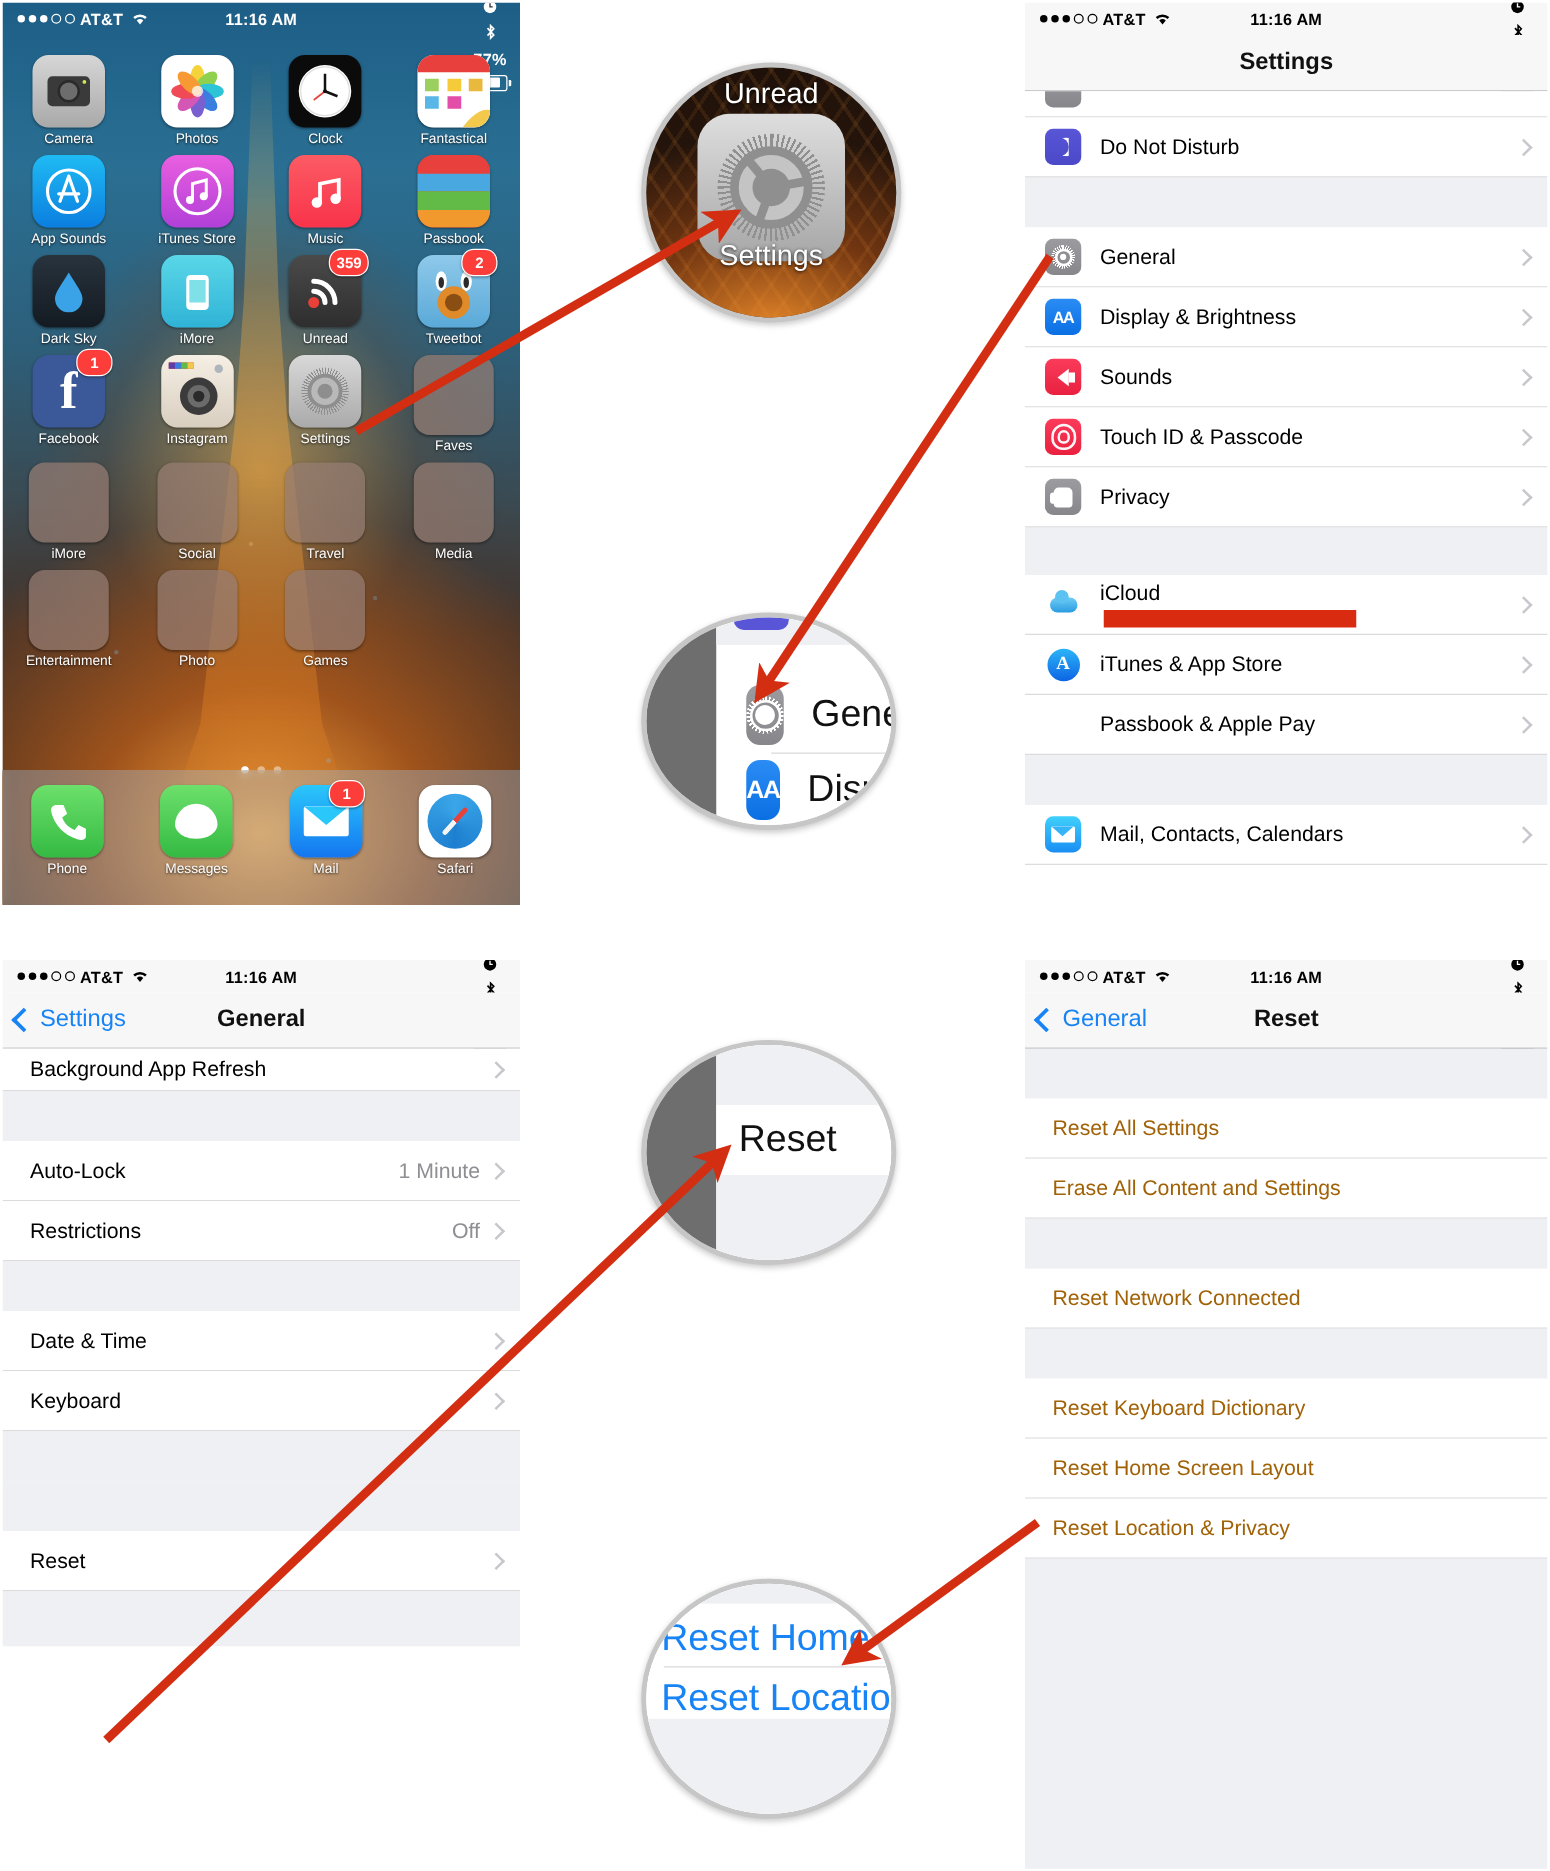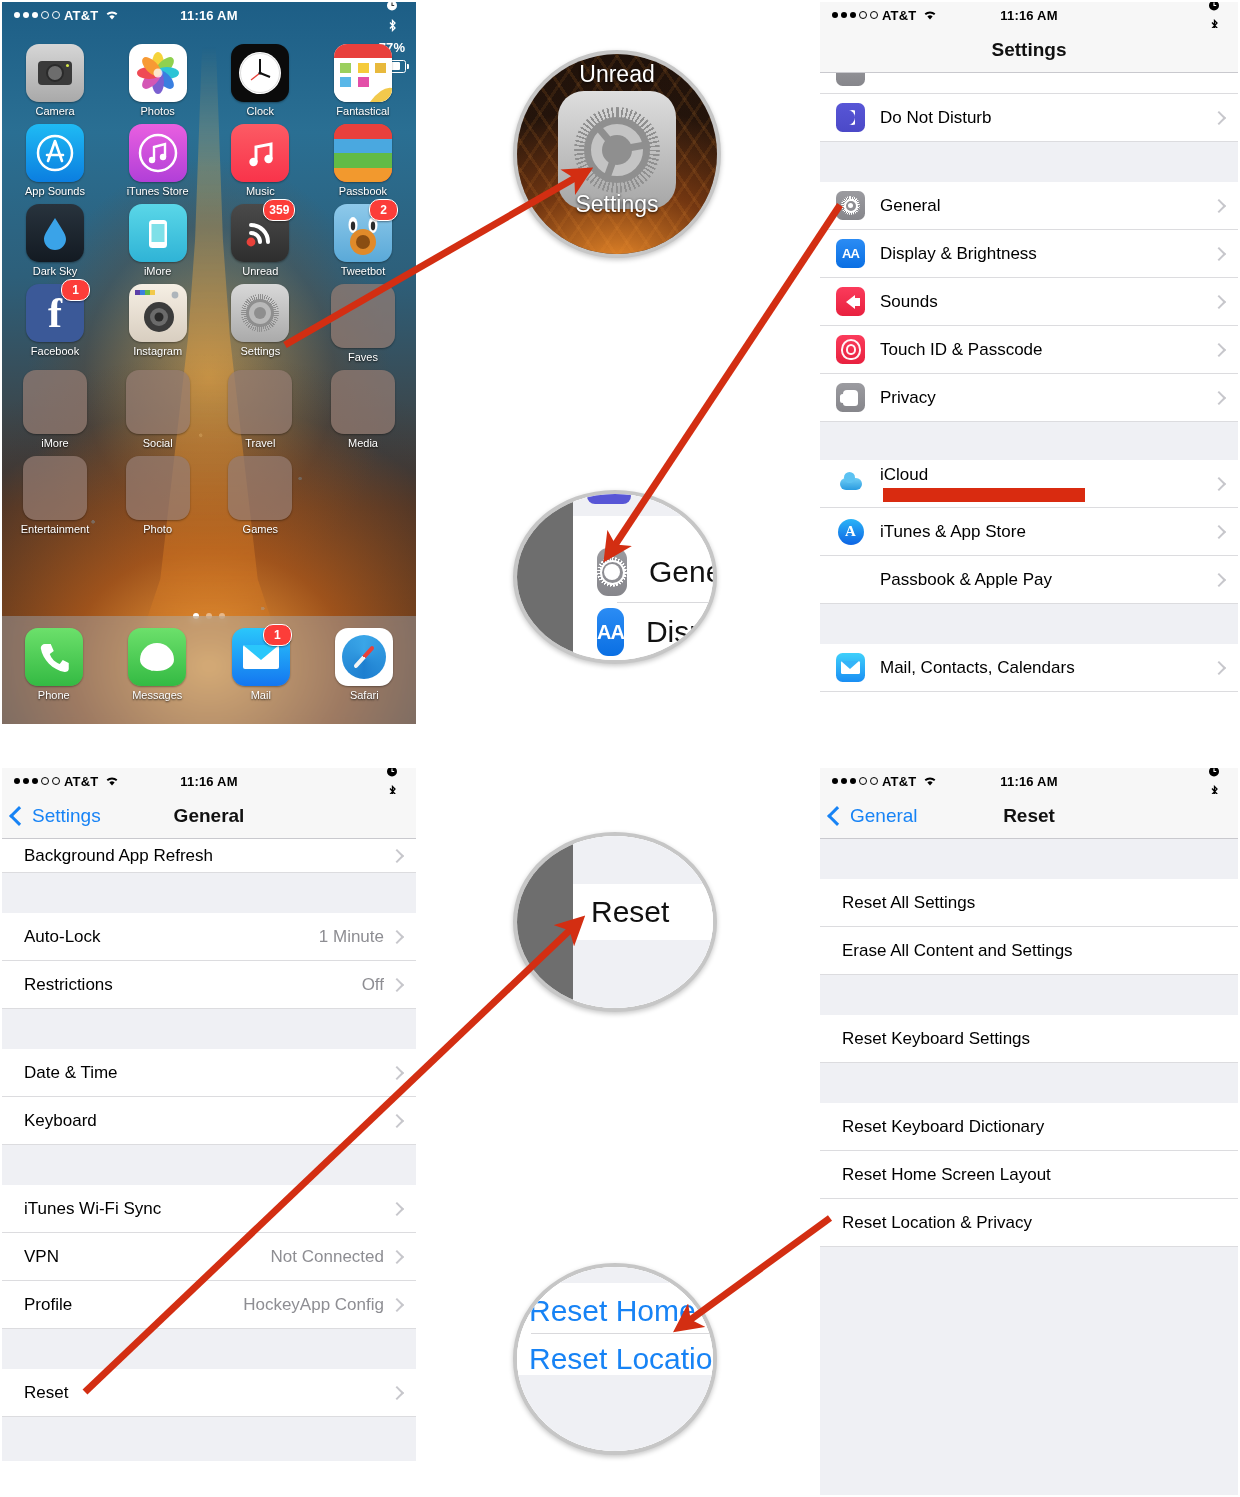--- a/index.html
+++ b/index.html
@@ -115,21 +115,21 @@
        border-bottom:1px solid #dcdcdf;background:#fff;position:relative;}
   .row:last-child{border-bottom:1px solid #dcdcdf;}
   .row .rowicon{width:29px;height:29px;border-radius:6.5px;margin-right:15px;flex:0 0 29px;
        display:flex;align-items:center;justify-content:center;overflow:hidden;}
   .row .rowlabel{font-size:17px;color:#000;}
   .row .rowval{margin-left:auto;font-size:17px;color:#8e8e93;margin-right:8px;}
   .chev{width:8px;height:8px;border-top:2px solid #c7c7cc;border-right:2px solid #c7c7cc;transform:rotate(45deg);
         margin-left:auto;flex:0 0 8px;}
   .row.hasval .chev{margin-left:0;}
   .bluerow{display:flex;align-items:center;height:47px;padding-left:22px;border-bottom:1px solid #dcdcdf;background:#fff;
-        font-size:17px;color:#000000;}
+        font-size:17px;color:#a16207;}
   .redaction{position:absolute;left:63px;bottom:5px;width:202px;height:14px;background:#d92b10;}
 
   
   .i-dnd{background:linear-gradient(#5856d6,#4b49c8);}
   .i-dnd .moon{width:15px;height:15px;border-radius:50%;box-shadow:5px 0 0 0 #fff;background:transparent;
      clip-path:polygon(38% 0,100% 0,100% 100%,38% 100%);transform:translateX(-3px);}
   .i-general{background:linear-gradient(#9b9ba0,#86868b);}
   .i-general .g2{width:19px;height:19px;border-radius:50%;background:repeating-conic-gradient(#fff 0 6deg,transparent 6deg 13deg);position:relative;}
   .i-general .g2::before{content:"";position:absolute;inset:2.5px;border-radius:50%;background:#8e8e93;border:2.5px solid #fff;}
   .i-general .g2::after{content:"";position:absolute;inset:7px;border-radius:50%;background:#fff;}
@@ -804,36 +804,20 @@
         <div class="rowlabel" style="margin-left:6px;">Date &amp; Time</div>
         <div class="chev"></div>
       </div>
       <div class="row">
         <div class="rowlabel" style="margin-left:6px;">Keyboard</div>
         <div class="chev"></div>
       </div>
     </div>
     <div class="gap" style="height:40px;"></div>
 
-    <div class="list">
-      <div class="row">
-        <div class="rowlabel" style="margin-left:6px;">iTunes Wi-Fi Sync</div>
-        <div class="chev"></div>
-      </div>
-      <div class="row hasval">
-        <div class="rowlabel" style="margin-left:6px;">VPN</div>
-        <div class="rowval">Not Connected</div>
-        <div class="chev"></div>
-      </div>
-      <div class="row hasval">
-        <div class="rowlabel" style="margin-left:6px;">Profile</div>
-        <div class="rowval">HockeyApp Config</div>
-        <div class="chev"></div>
-      </div>
-    </div>
     <div class="gap" style="height:40px;"></div>
 
     <div class="list">
       <div class="row" id="row-reset">
         <div class="rowlabel" style="margin-left:6px;">Reset</div>
         <div class="chev"></div>
       </div>
     </div>
     <div class="gap" style="height:44px;"></div>
 
@@ -888,21 +872,21 @@
       <div class="navtitle">Reset</div>
     </div>
 
     <div class="gap" style="height:40px;"></div>
     <div class="list">
       <div class="bluerow">Reset All Settings</div>
       <div class="bluerow">Erase All Content and Settings</div>
     </div>
     <div class="gap" style="height:40px;"></div>
     <div class="list">
-      <div class="bluerow">Reset Keyboard Settings</div>
+      <div class="bluerow">Reset Network Connected</div>
     </div>
     <div class="gap" style="height:40px;"></div>
     <div class="list">
       <div class="bluerow">Reset Keyboard Dictionary</div>
       <div class="bluerow">Reset Home Screen Layout</div>
       <div class="bluerow" id="row-reset-location">Reset Location &amp; Privacy</div>
     </div>
     <div class="gap" style="height:262px;"></div>
   </div>
 

